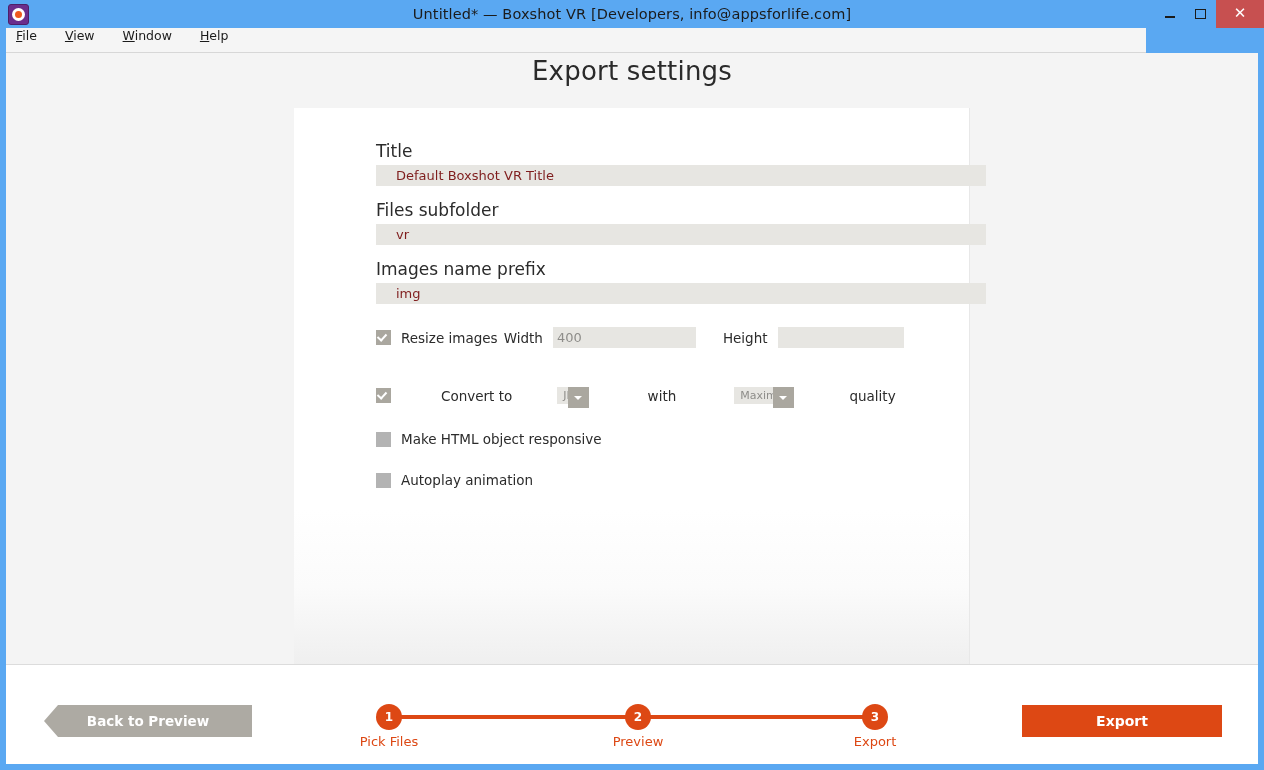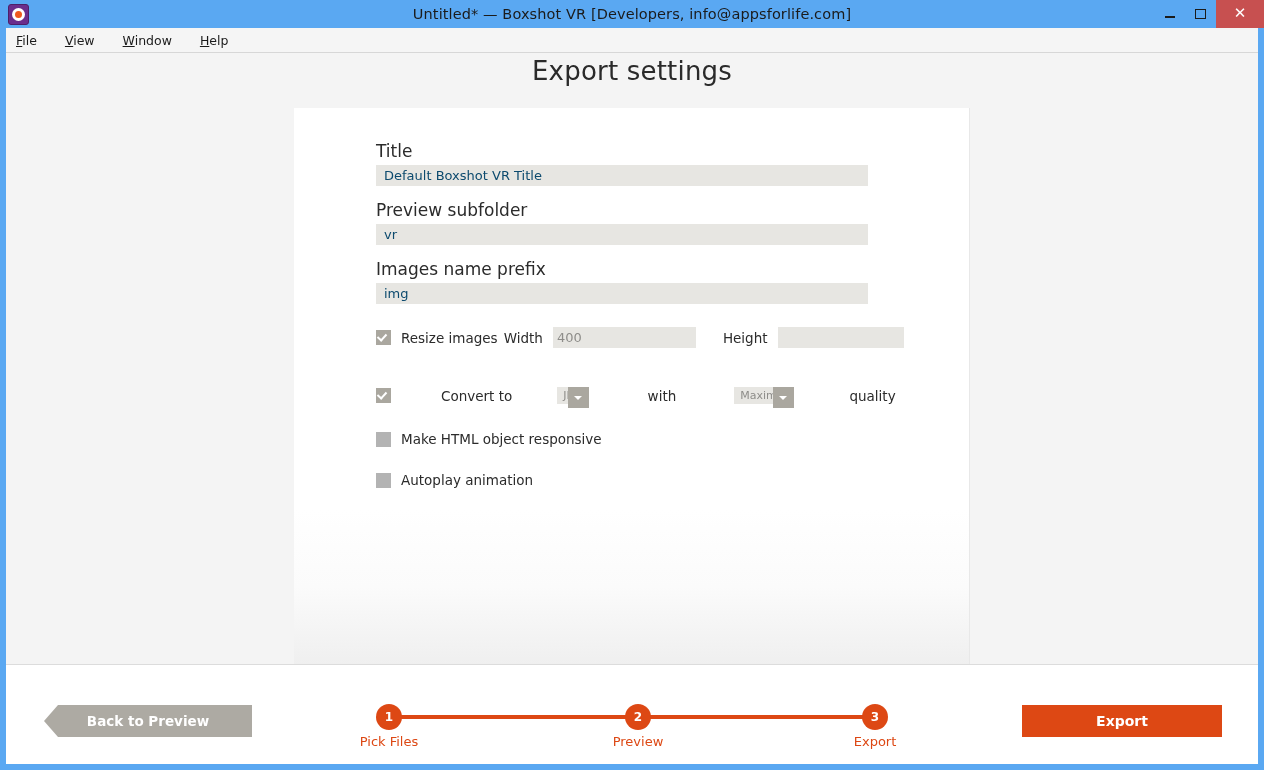--- a/index.html
+++ b/index.html
@@ -105,27 +105,27 @@
     text-align: center;
     color: #ffffff;
     font-size: 15px;
     font-family: "DejaVu Sans", sans-serif;
   }
 
   
   .menubar {
     position: absolute;
     left: 6px; top: 28px;
-    width: 1252px;
+    width: 1140px;
     height: 25px;
     background: #f5f5f5;
     border-bottom: 1px solid #d7d7d7;
     box-sizing: border-box;
     display: flex;
-    align-items: center;
+    align-items: flex-start;
     padding-left: 10px;
   }
   .menu-item {
     font-size: 12.5px;
     color: #1b1b1b;
     margin-right: 28px;
     cursor: default;
     white-space: nowrap;
   }
   .menu-item u { text-decoration: underline; }
@@ -166,28 +166,28 @@
     left: 82px; top: 33px;
     width: 518px;
   }
 
   .field-label {
     font-size: 17px;
     color: #2b2b2b;
     margin-bottom: 4px;
   }
   .text-input {
-    width: 492px;
+    width: 610px;
     height: 21px;
     background: #e7e6e2;
     border: none;
     box-sizing: border-box;
     font-size: 13px;
-    color: #0c4a6e;
-    padding: 0 8px;
+    color: #7f1d1d;
+    padding: 0 20px;
     line-height: 21px;
     font-family: "DejaVu Sans", "Liberation Sans", sans-serif;
     outline: none;
   }
   .field-block { margin-bottom: 14px; }
 
   
   .check-row {
     display: flex;
     align-items: center;
@@ -383,21 +383,21 @@
 
     <div class="card">
       <div class="form">
 
         <div class="field-block">
           <div class="field-label">Title</div>
           <input class="text-input" type="text" value="Default Boxshot VR Title" style="">
         </div>
 
         <div class="field-block">
-          <div class="field-label">Preview subfolder</div>
+          <div class="field-label">Files subfolder</div>
           <input class="text-input" type="text" value="vr" style="">
         </div>
 
         <div class="field-block">
           <div class="field-label">Images name prefix</div>
           <input class="text-input" type="text" value="img" style="">
         </div>
 
         <div class="check-row" style="margin-top:23px;">
           <div class="checkbox">

